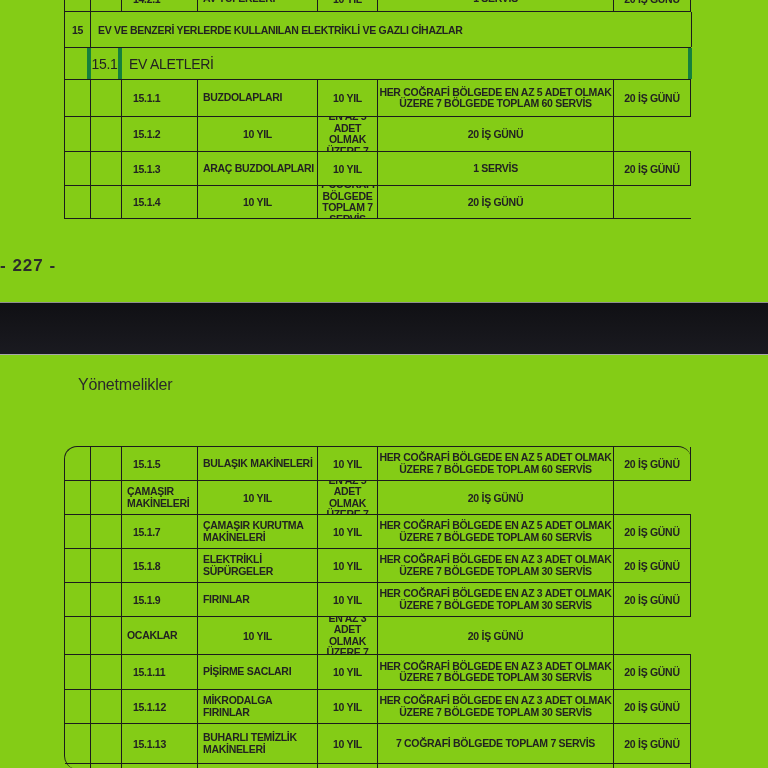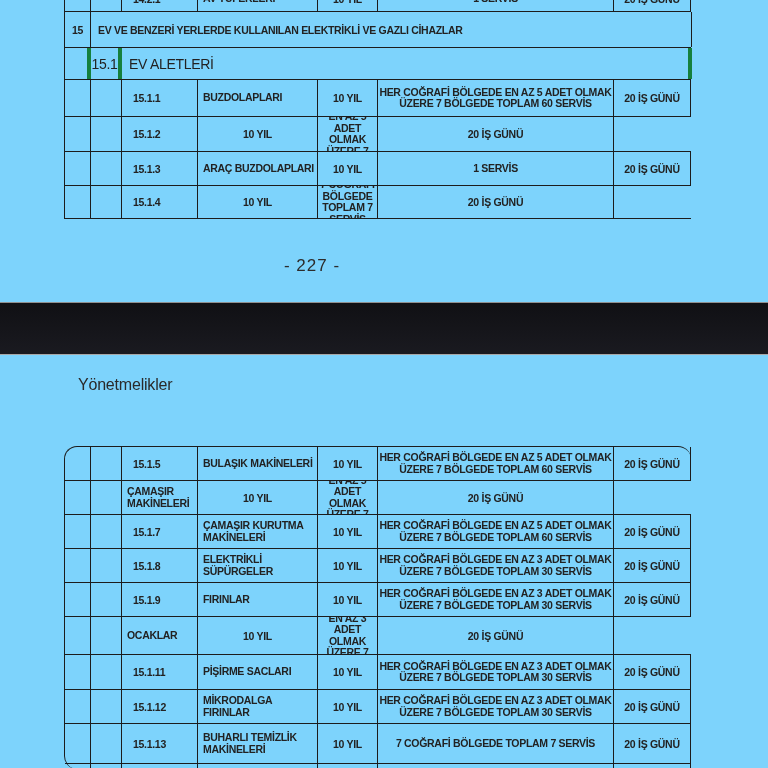--- a/index.html
+++ b/index.html
@@ -1,17 +1,17 @@
 <!DOCTYPE html>
 <html><head>
 <meta charset="utf-8">
 <style>
   * { margin:0; padding:0; box-sizing:border-box; }
   body { width:768px; height:768px; background:#ffffff; font-family:"Liberation Sans", sans-serif; }
-  .page { position:relative; width:768px; height:768px; background:#7dd3fc; overflow:hidden; }
+  .page { position:relative; width:768px; height:768px; background:#84cc16; overflow:hidden; }
 
   
   .rtable { position:absolute; left:64px; width:627px; border-left:1px solid #1c1c1c; }
   .t1 { top:0; }
   .t2 { top:446px; border-top:1px solid #1c1c1c;border-radius:13px; }
   .trow { display:grid; grid-template-columns:26px 31px 76px 120px 60px 236px 77px; border-bottom:1px solid #1c1c1c; }
   .trow > div { border-right:1px solid #1c1c1c; display:flex; align-items:center; overflow:hidden;
                 font-size:10.5px; font-weight:700; letter-spacing:-0.3px; color:#222; }
   .code { padding-left:11px; justify-content:flex-start; }
   .name { padding-left:5px; justify-content:flex-start; white-space:pre-line; line-height:11.5px; }
@@ -34,22 +34,22 @@
   
   .cliprow { height:12px; }
   .cliprow > div { align-items:flex-start; }
   .cliprow span { display:block; position:relative; top:-7px; white-space:nowrap; }
   .cliprow .dur span, .cliprow .svc span, .cliprow .sla span { width:100%; text-align:center; }
 
   
   .sliver { height:5px; border-bottom:none; }
 
   
-  .page-number { position:absolute; top:256px; left:0; width:624px; text-align:center;
-                 font-size:17px; font-weight:400; letter-spacing:1px; color:#2c2c2c; }
+  .page-number { position:absolute; top:256px; left:0; width:624px; 
+                 font-size:17px; font-weight:700; letter-spacing:1px; color:#2c2c2c; }
   .band { position:absolute; top:302px; left:0; width:768px; height:53px; background:#15151a;
           border-top:1px solid #8f8f8f; border-bottom:1px solid #a8a8a8;
           background-image:linear-gradient(#101014, #1a1a20); }
   .heading { position:absolute; left:78px; top:376px; font-size:16px; font-weight:500;
              letter-spacing:-0.2px; color:#2a2a2a; }
 </style>
 </head>
 <body>
 
 <div class="page">

